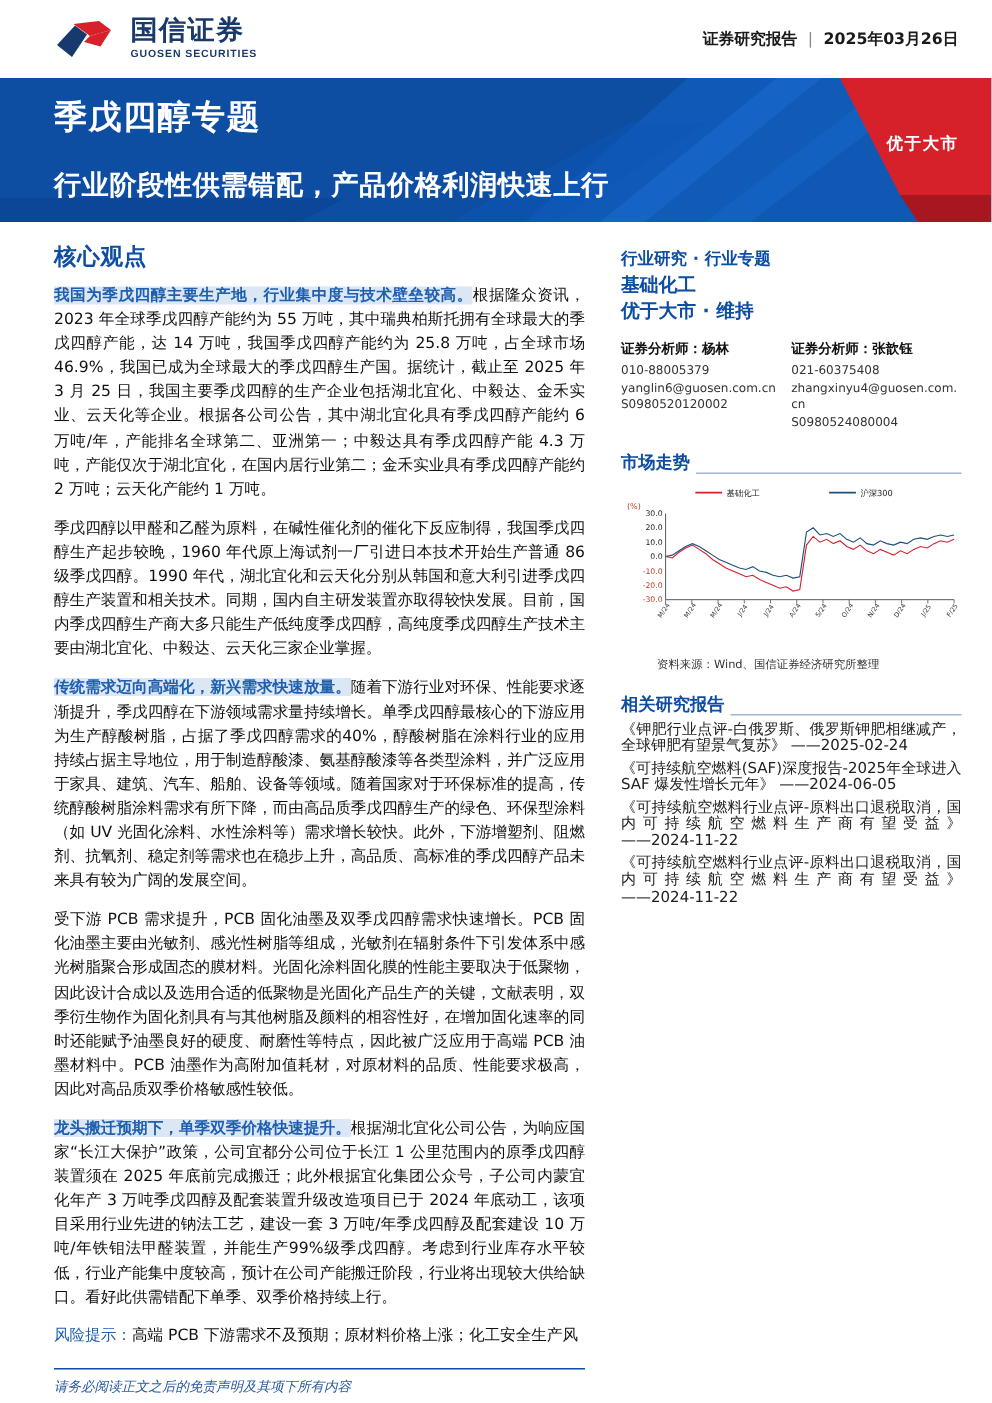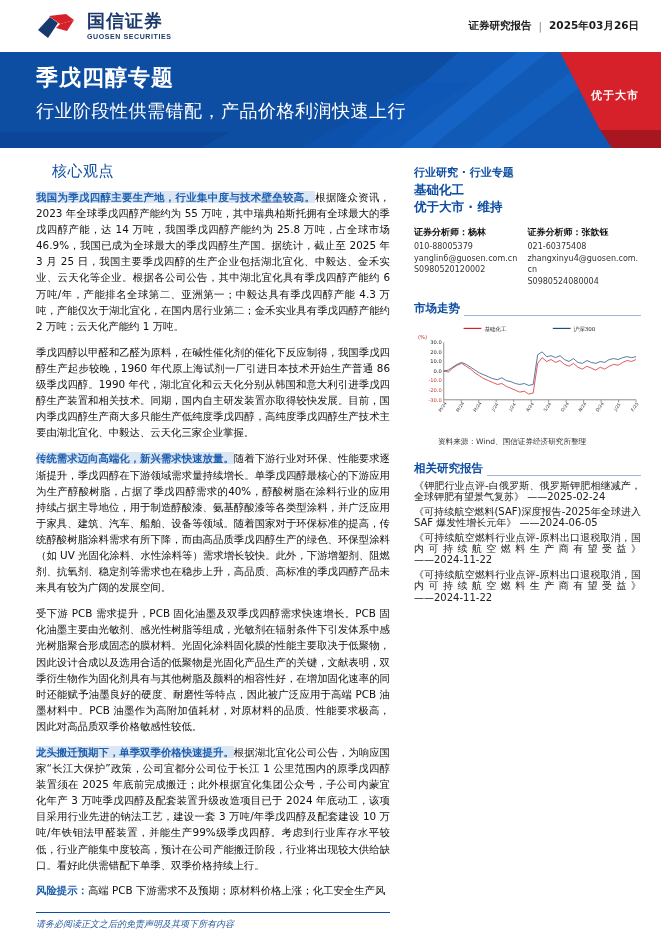--- a/index.html
+++ b/index.html
@@ -42,53 +42,52 @@
     background: #0d4da2;
     overflow: hidden;
   }
   .hero svg.deco { position:absolute; inset:0; width:100%; height:100%; }
   .hero-text { position: relative; padding: 11px 0 0 36px; z-index: 3; }
   .hero-title {
     font-size: 22px; font-weight: 700; color: #fff; letter-spacing: 1px;
     font-family: "DejaVu Sans", "Liberation Sans", sans-serif;
   }
   .hero-sub {
-    margin-top: 6px;
-    font-size: 18px; font-weight: 400; color: #fff; letter-spacing: .5px;
+    margin-top: 18px;
+    font-size: 18px; font-weight: 700; color: #fff; letter-spacing: .5px;
     font-family: "DejaVu Sans", "Liberation Sans", sans-serif;
   }
   .hero-badge {
     position: absolute; right: 22px; top: 36px; z-index: 4;
     color: #fff; font-size: 11px; font-weight: 700; letter-spacing: 1px;
     font-family: "DejaVu Sans", "Liberation Sans", sans-serif;
   }
 
   
   .body { display: flex; padding: 0; }
   .col-main { width: 404px; padding: 14px 14px 0 36px; }
   .col-side { width: 257px; padding: 16px 20px 0 10px; }
 
   
   .section-title {
-    color: #0d4da2; font-size: 15px; font-weight: 400; letter-spacing: .5px;
+    color: #0d4da2; font-size: 15px; font-weight: 700; letter-spacing: .5px;
     margin-bottom: 8px;
     font-family: "DejaVu Sans", "Liberation Sans", sans-serif;
-    margin-left: 16px;
   }
   p.para {
     font-size: 10.4px; line-height: 16.1px; color: #111; text-align: justify;
     margin-bottom: 10px;
     font-family: "DejaVu Sans", "Liberation Sans", sans-serif;
   }
   p.para.tight { margin-bottom: 9px; }
   .lead {
     font-weight: 700; color: #1f5fae;
     background: #dbe7f5;
   }
-  .lead-plain { font-weight: 700; color: #1f5fae; }
+  .lead-plain { font-weight: 400; color: #1f5fae; }
 
   .footer-rule {
     margin: 14px 0 5px 0; border-top: 1px solid #0d4da2; width: 100%;
   }
   .footer-note {
     font-size: 9px; color: #2a5a9e; font-style: italic;
     font-family: "DejaVu Sans", "Liberation Sans", sans-serif;
   }
 
   

